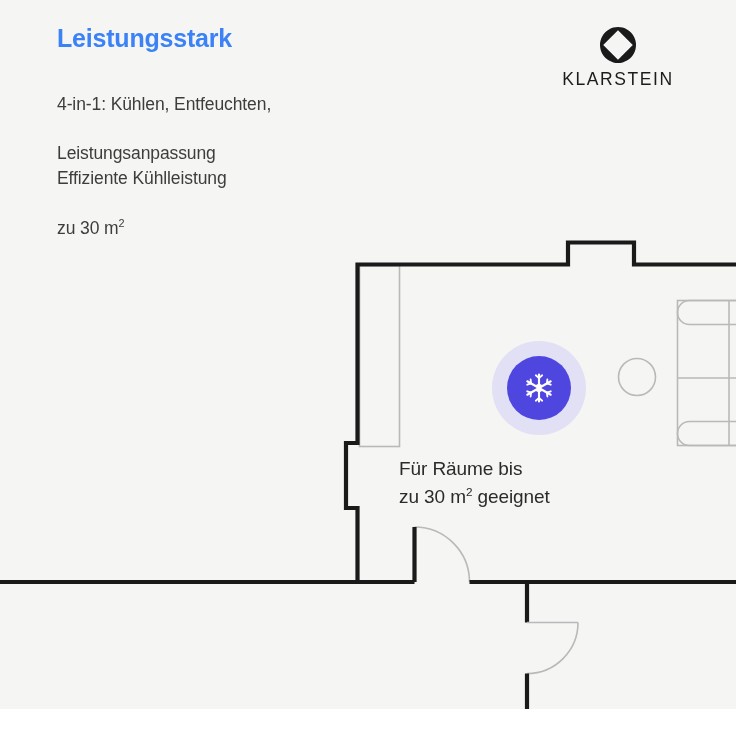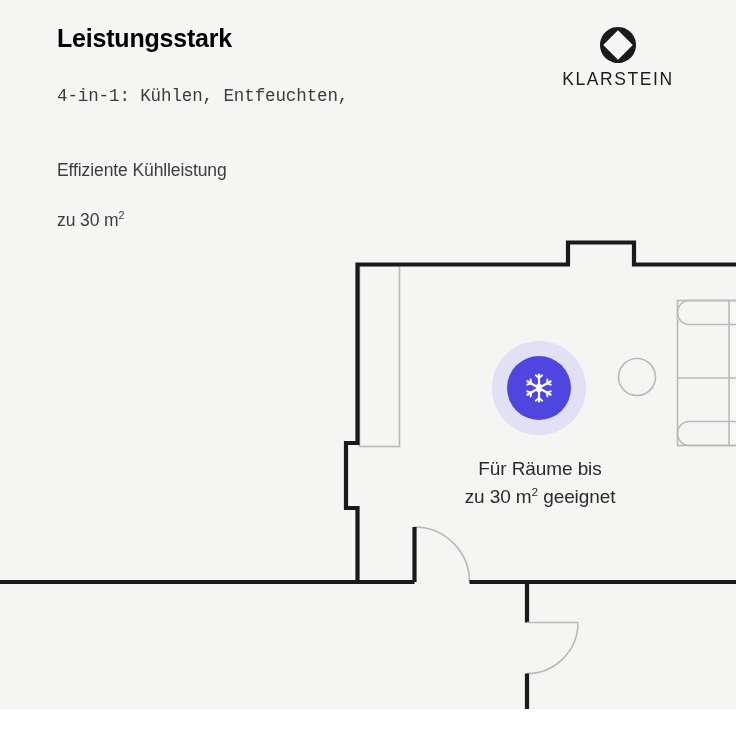--- a/index.html
+++ b/index.html
@@ -29,33 +29,33 @@
   .copy-block {
     position: absolute;
     left: 57px;
     top: 24px;
     width: 360px;
   }
   .headline {
     font-size: 25px;
     font-weight: 700;
     letter-spacing: -0.2px;
-    color: #000000;
+    color: #3b82f6;
     line-height: 1.18;
     margin: 0;
   }
   .body-para {
     margin: 0;
     color: #3d3d3d;
     font-size: 17.5px;
     line-height: 1.42;
     letter-spacing: -0.1px;
     font-weight: 400;
   }
-  .para-1 { margin-top: 30px; font-family: Liberation Mono, monospace; }
+  .para-1 { margin-top: 38px; }
   .para-2 { }
   .body-para sup {
     font-size: 0.62em;
     vertical-align: super;
     line-height: 0;
   }
 
   
   .brand {
     position: absolute;
@@ -103,21 +103,21 @@
     background: #4f46e0;
     display: flex;
     align-items: center;
     justify-content: center;
   }
   .badge-caption {
     position: absolute;
     left: 399px;
     top: 455px;
     width: 282px;
-    text-align: center;
+    text-align: left;
     color: #2b2b2b;
     font-size: 19px;
     line-height: 1.45;
     letter-spacing: -0.1px;
   }
   .badge-caption sup {
     font-size: 0.62em;
     vertical-align: super;
     line-height: 0;
   }
@@ -177,21 +177,21 @@
       <line x1="527" y1="622.5" x2="578" y2="622.5"></line>
     </g>
   </svg>
 
   <div class="copy-block">
     <h1 class="headline">Leistungsstark</h1>
 
     <p class="body-para para-1">
       <span>4-in-1: Kühlen, Entfeuchten,</span><br>
       <br>
-      <br>
+      <span>Leistungsanpassung</span><br>
     </p>
 
     <p class="body-para para-2">
       <span>Effiziente Kühlleistung</span><br>
       <br>
       <span>zu 30 m</span><sup>2</sup>
     </p>
   </div>
 
   <div class="brand">

